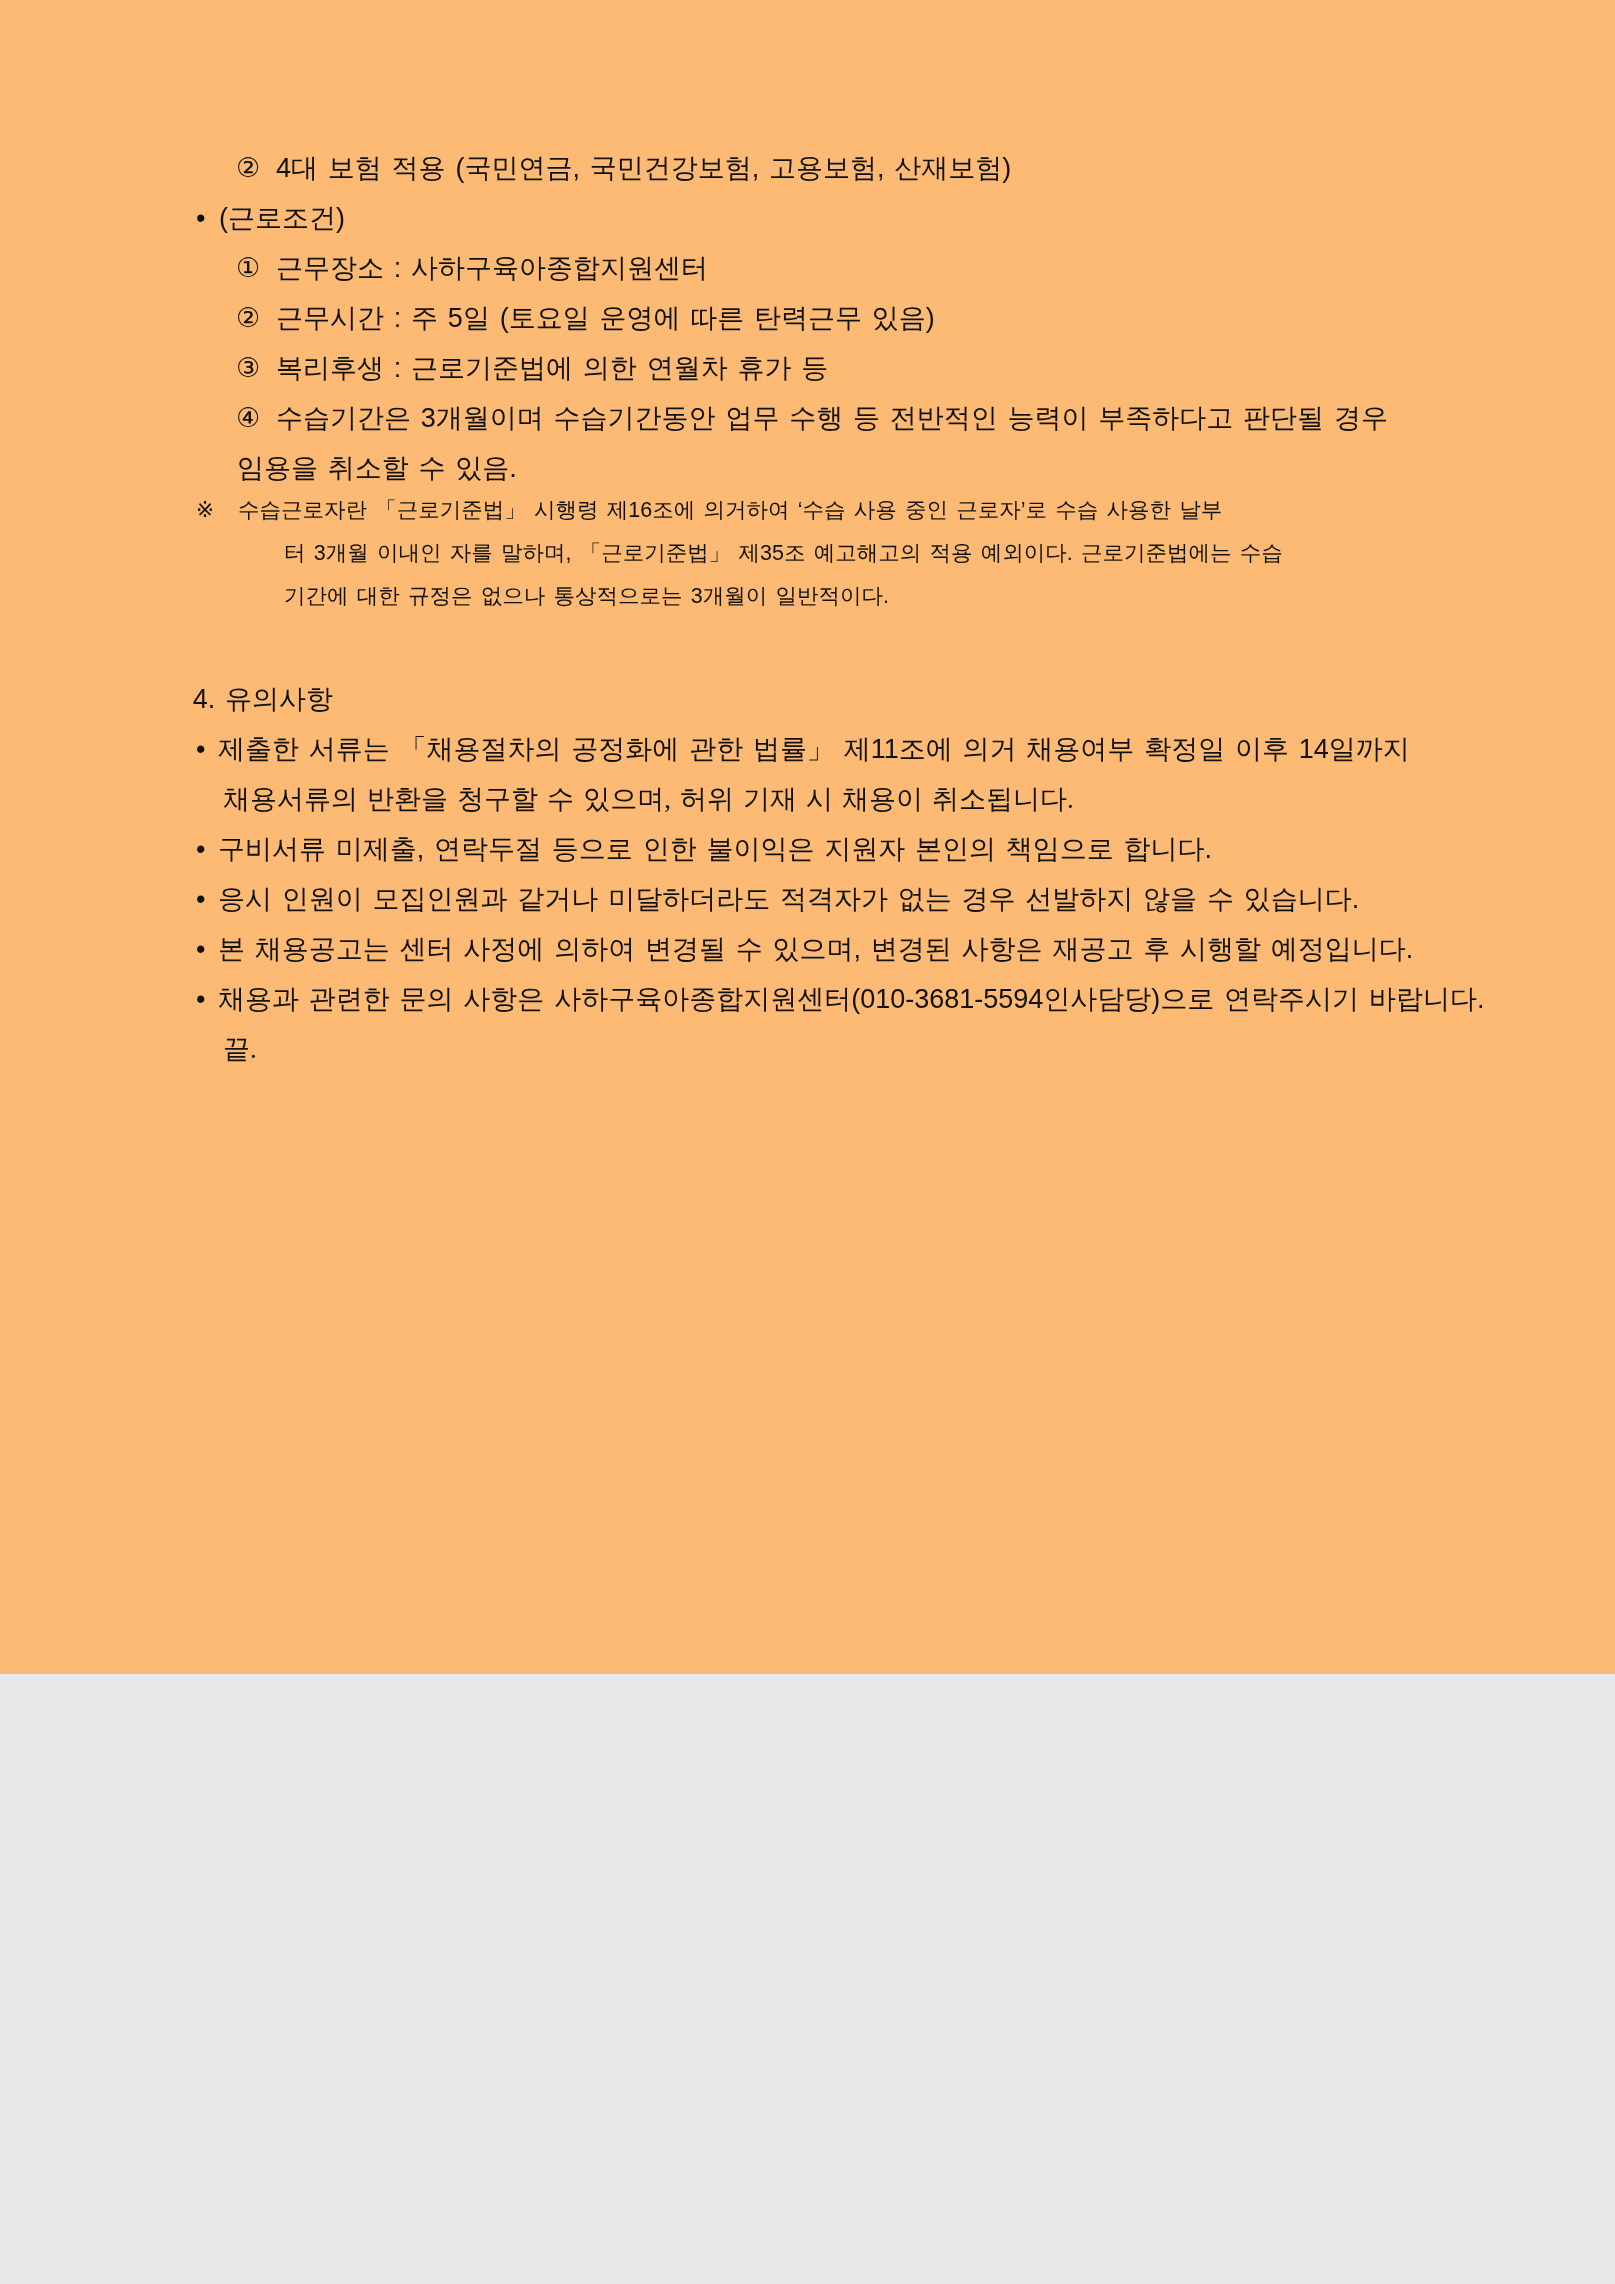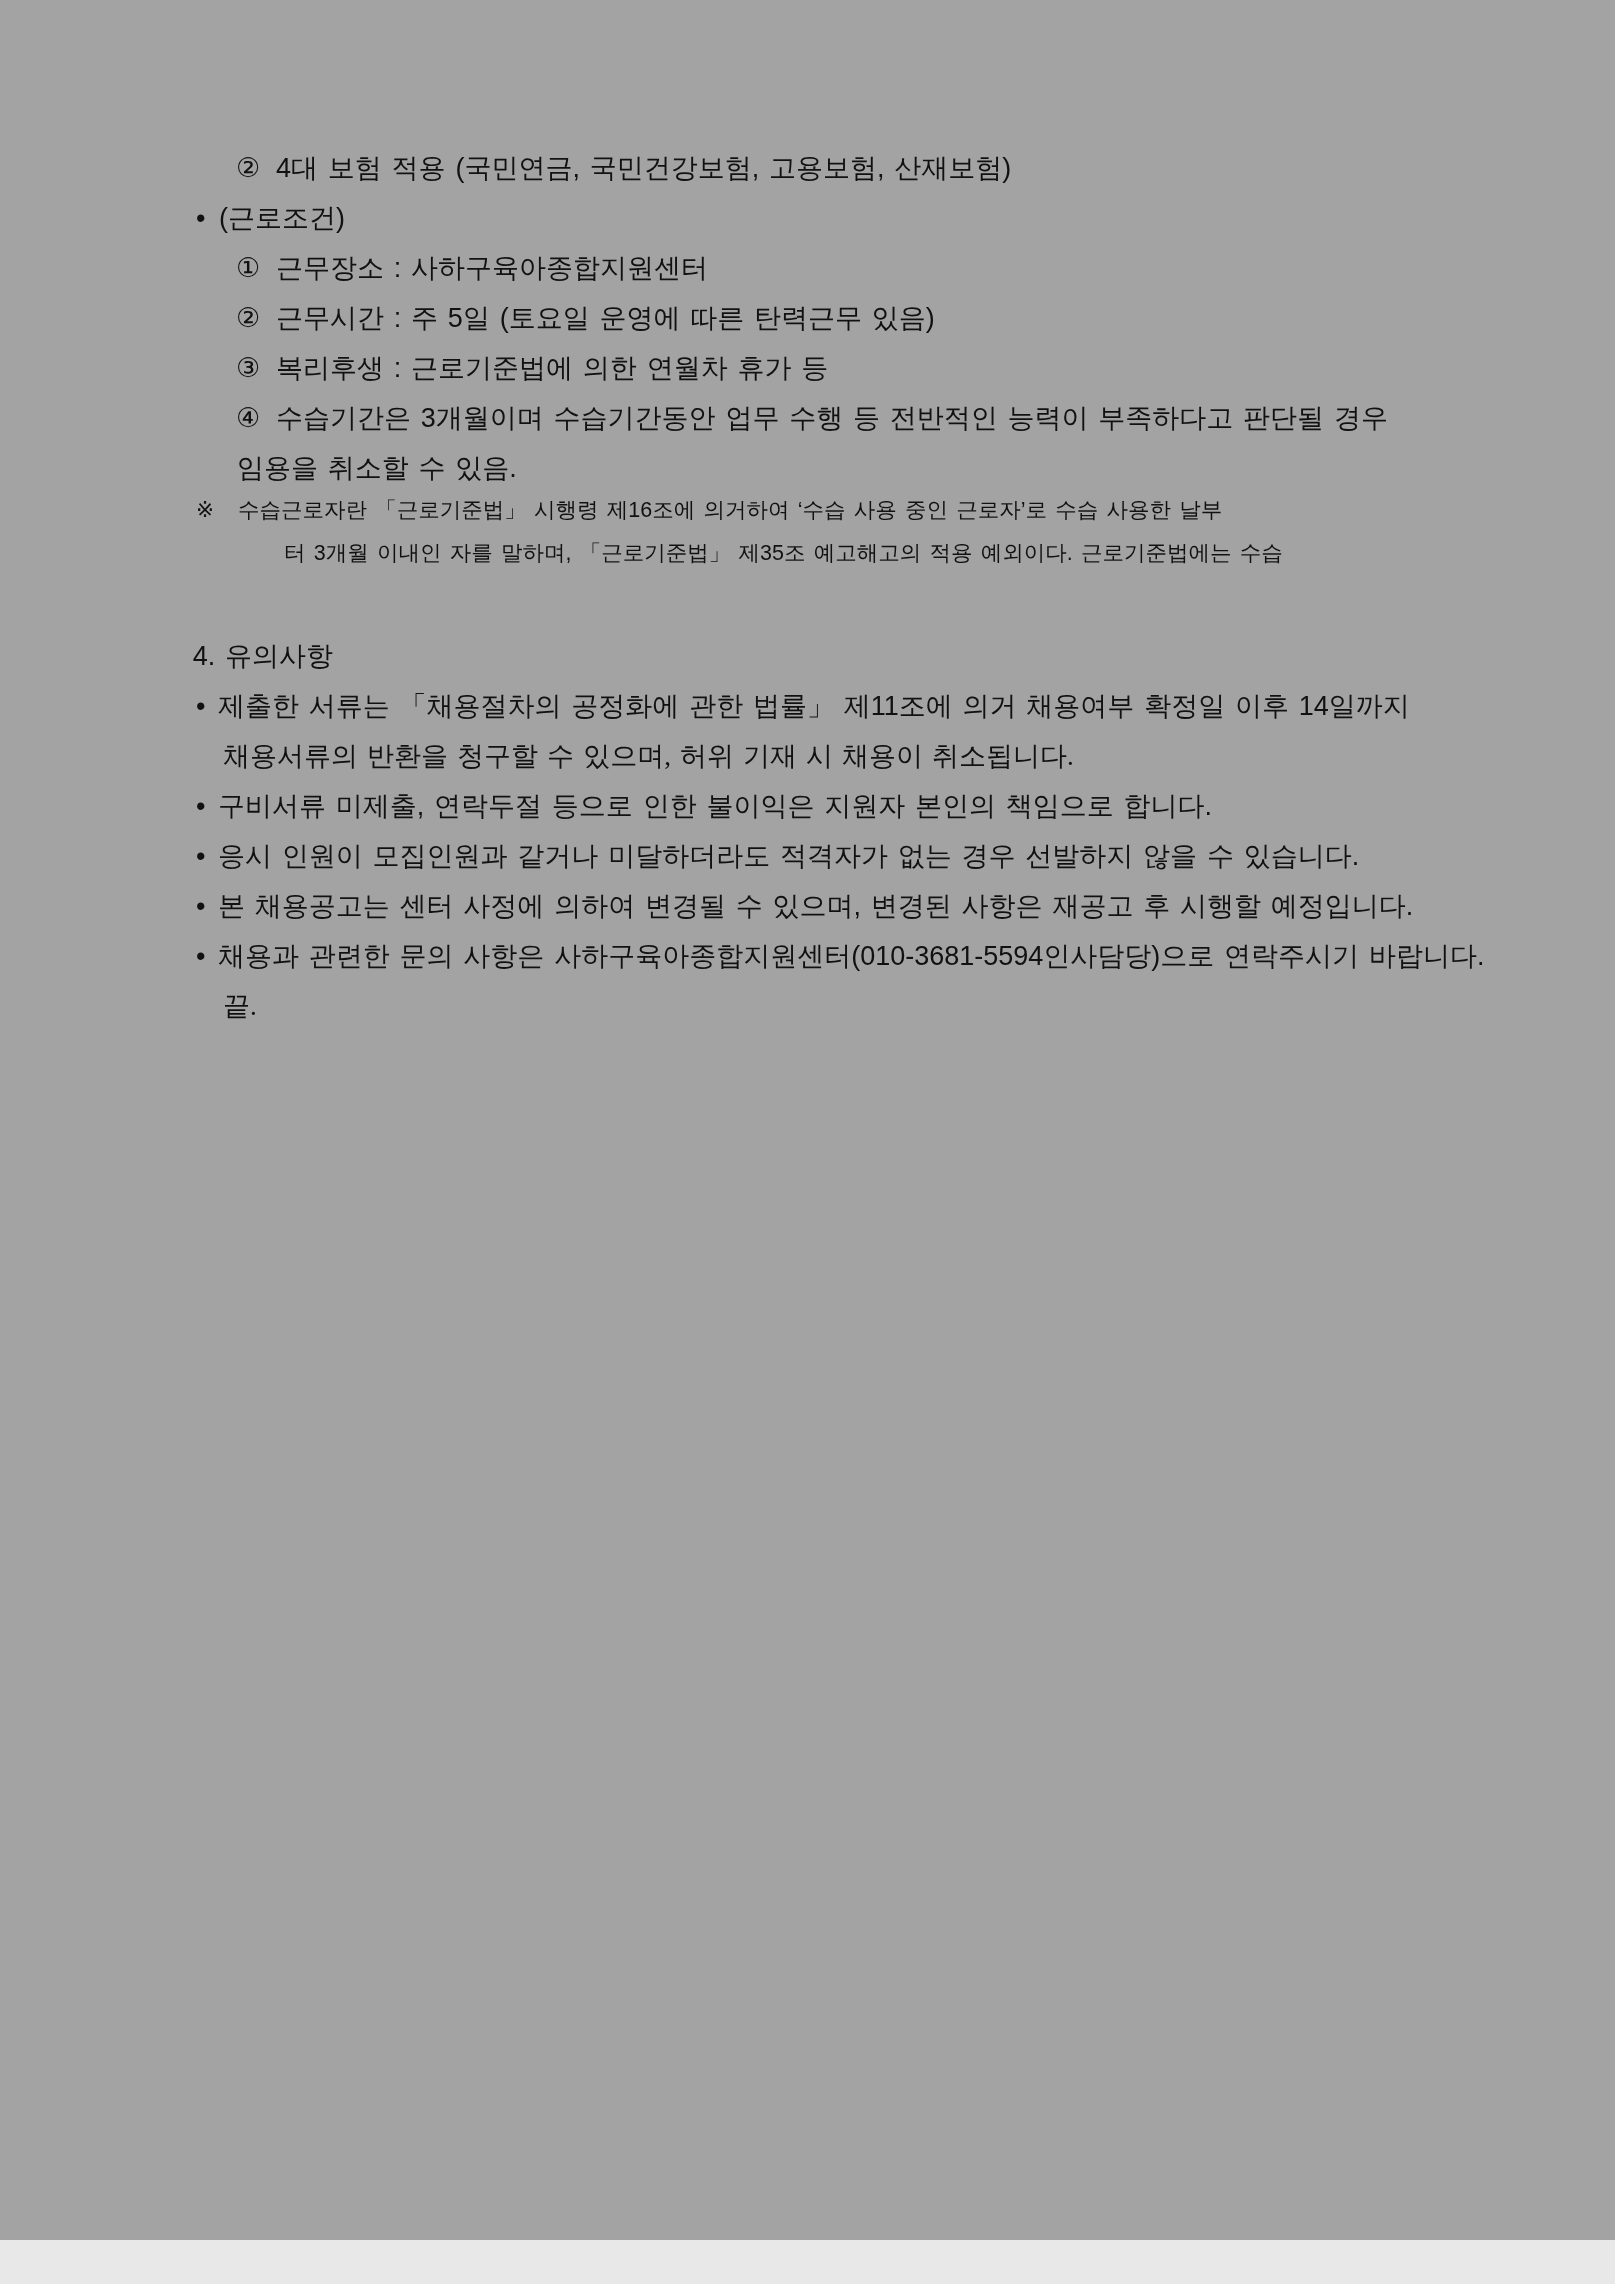--- a/index.html
+++ b/index.html
@@ -1,20 +1,20 @@
 <!DOCTYPE html>
 <html lang="ko" style="font-size:10.4px"><head>
 <meta charset="utf-8">
 <style>
   html, body { margin: 0; padding: 0; background: #e8e8e8; }
   .page {
     position: relative;
     width: 1616px;
-    height: 2240px;
-    background: #a3a3a3;
+    height: 1674px;
+    background: #fdba74;
     font-family: "Liberation Sans", "DejaVu Sans", sans-serif;
     color: #111111;
     overflow: hidden;
   }
   .content {
     position: absolute;
     left: 196px;
     top: 143px;
     width: 1232px;
     word-spacing: 0.22em;
@@ -70,20 +70,23 @@
       <span>임용을 취소할 수 있음.</span>
     </div>
 
     <div class="note-block">
       <div class="note-ln note-first">
         <span class="marker-note">※</span><span>수습근로자란 「근로기준법」 시행령 제16조에 의거하여 ‘수습 사용 중인 근로자’로 수습 사용한 날부</span>
       </div>
       <div class="note-ln note-cont">
         <span>터 3개월 이내인 자를 말하며, 「근로기준법」 제35조 예고해고의 적용 예외이다. 근로기준법에는 수습</span>
       </div>
+      <div class="note-ln note-cont">
+        <span>기간에 대한 규정은 없으나 통상적으로는 3개월이 일반적이다.</span>
+      </div>
     </div>
 
     <div class="ln heading">
       <span>4. 유의사항</span>
     </div>
 
     <div class="ln">
       <span class="marker-bullet">•</span><span>제출한 서류는 「채용절차의 공정화에 관한 법률」 제11조에 의거 채용여부 확정일 이후 14일까지</span>
     </div>
     <div class="ln bullet-cont">

